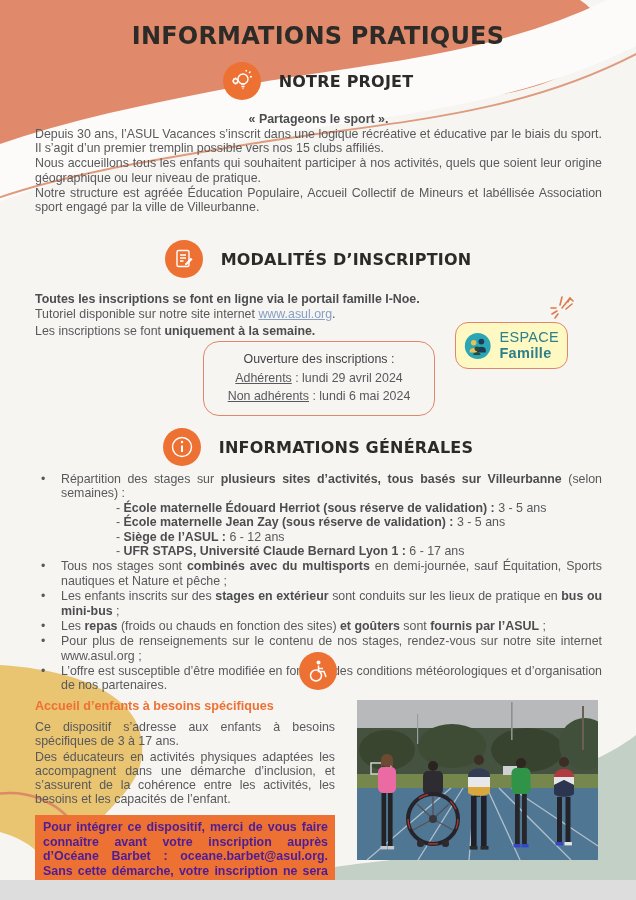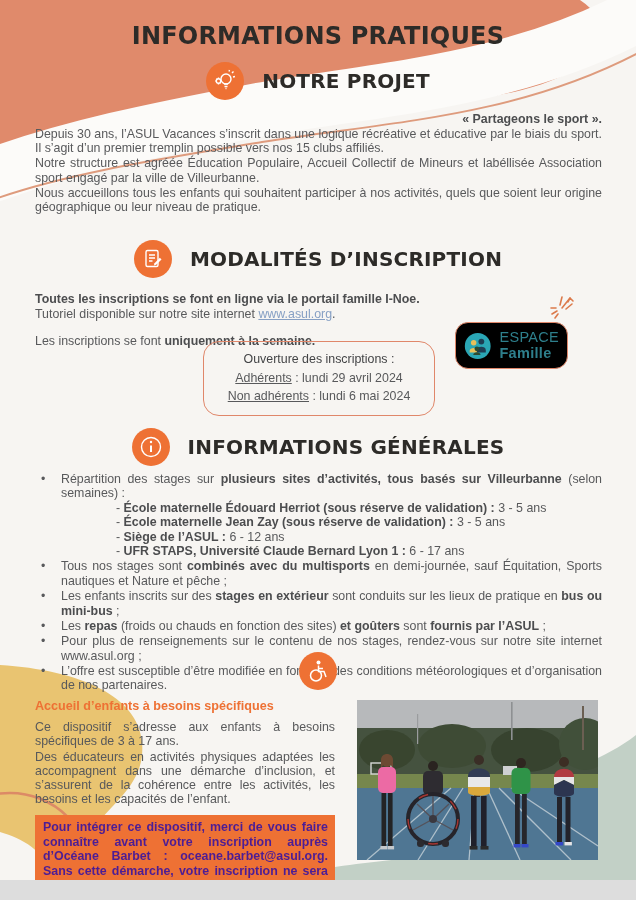--- a/index.html
+++ b/index.html
@@ -12,40 +12,40 @@
   .page{
     position:relative;width:636px;height:880px;margin:0 auto;overflow:hidden;
     background:var(--bg);font-family:"Liberation Sans",sans-serif;color:var(--body);
   }
   .deco{position:absolute;left:0;pointer-events:none;}
   .deco.top{top:0;}
   .deco.bottom{bottom:0;}
   .marker{font-family:"DejaVu Sans",sans-serif;font-weight:bold;color:var(--ink);letter-spacing:0.2px;}
   .page-title{position:absolute;top:22px;left:0;width:100%;text-align:center;font-size:24px;z-index:3;}
   .h-row{position:absolute;left:0;width:100%;display:flex;align-items:center;justify-content:center;gap:18px;z-index:3;}
-  .h-row .h-text{font-size:20px;}
+  .h-row .h-text{font-size:16px;}
   .icon-circle{width:38px;height:38px;border-radius:50%;background:var(--orange);
     display:flex;align-items:center;justify-content:center;flex:0 0 auto;}
   .icon-circle svg{display:block;}
   .textblock{position:absolute;z-index:2;font-size:12.4px;line-height:1.14;text-align:justify;}
   .textblock p{margin:0 0 1px 0;}
-  .center{text-align:right;}
+  .center{text-align:center;}
   .link{color:var(--link);text-decoration:underline;cursor:pointer;}
   b,.bold{font-weight:bold;color:#4c4d4f;}
   .dark-bold{font-weight:normal;color:#434446;}
 
   
   .insc-box{
     position:absolute;left:203px;top:341px;width:232px;z-index:2;
     border:1.6px solid #E0876A;border-radius:16px;background:transparent;
     padding:8px 10px 9px;text-align:center;font-size:12.4px;line-height:1.5;
   }
   .badge{
     position:absolute;left:455px;top:322px;width:113px;height:47px;z-index:2;
-    border:1.6px solid #E0876A;border-radius:13px;background:#000000;
+    border:1.6px solid #E0876A;border-radius:13px;background:#fef9c3;
     display:flex;align-items:center;gap:8px;padding:16px 8px;
   }
   .badge-text{line-height:1.05;color:var(--teal-text);font-size:14.5px;letter-spacing:0.3px;}
   .badge-text .fam{font-weight:bold;}
   .sparkle{position:absolute;left:544px;top:294px;z-index:2;}
 
   
   .bullets{position:absolute;left:35px;top:472px;width:567px;z-index:2;font-size:12.4px;line-height:1.16;}
   .bullet{display:flex;margin:0 0 1px 0;}
   .b-dot{width:26px;flex:0 0 auto;padding-left:6px;color:var(--body);}
@@ -90,39 +90,39 @@
         <path d="M5.5,8.6 L5.5,9.8 M5.5,14.2 L5.5,15.4 M2.4,12 L3.3,12 M7.7,12 L8.6,12 M3.3,9.8 L4,10.5 M7,13.5 L7.7,14.2"></path>
         <path d="M19,4 L20.5,2.5 M20,8 L22,7.5 M16,2.5 L16.5,1"></path>
       </svg>
     </span>
     <span class="h-text marker">NOTRE PROJET</span>
   </div>
 
   <div class="textblock" style="left:35px;top:112px;width:567px;">
     <p class="center"><span class="bold">« Partageons le sport ».</span></p>
     <p><span>Depuis 30 ans, l’ASUL Vacances s’inscrit dans une logique récréative et éducative par le biais du sport. Il s’agit d’un premier tremplin possible vers nos 15 clubs affiliés.</span></p>
+    <p><span>Nous accueillons tous les enfants qui souhaitent participer à nos activités, quels que soient leur origine géographique ou leur niveau de pratique.</span></p>
     <p><span>Notre structure est agréée Éducation Populaire, Accueil Collectif de Mineurs et labéllisée Association sport engagé par la ville de Villeurbanne.</span></p>
-    <p><span>Nous accueillons tous les enfants qui souhaitent participer à nos activités, quels que soient leur origine géographique ou leur niveau de pratique.</span></p>
   </div>
 
   <div class="h-row" style="top:240px;">
     <span class="icon-circle">
       <svg width="24" height="24" viewBox="0 0 24 24" fill="none" stroke="#fff" stroke-width="1.4">
         <rect x="5" y="3.5" width="12" height="16" rx="1.5"></rect>
         <path d="M8,8 L14,8 M8,11 L14,11 M8,14 L11.5,14"></path>
         <path d="M19.5,9.5 L13.5,15.5 L12.8,18 L15.3,17.3 L21.3,11.3 Z" fill="#fff" stroke="none" transform="scale(0.9) translate(1.5,2.5)"></path>
       </svg>
     </span>
     <span class="h-text marker">MODALITÉS D’INSCRIPTION</span>
   </div>
 
   <div class="textblock" style="left:35px;top:292px;width:430px;text-align:left;">
     <p><span class="bold">Toutes les inscriptions se font en ligne via le portail famille I-Noe.</span></p>
     <p><span>Tutoriel disponible sur notre site internet </span><span class="link">www.asul.org</span><span>.</span></p>
-    <p style="margin-top:13px;"><span>Les inscriptions se font </span><span class="bold">uniquement à la semaine.</span></p>
+    <p style="margin-top:3px;"><span>Les inscriptions se font </span><span class="bold">uniquement à la semaine.</span></p>
   </div>
 
   <svg class="sparkle" width="36" height="32" viewBox="0 0 36 32">
     <g fill="none" stroke="#DC7A4B" stroke-width="1.6" stroke-linecap="round">
       <path d="M18,14 L26,4 M22,15 L28,10 M16,11 L18,3"></path>
       <path d="M26,4 L24,8 M26,4 L29,7"></path>
       <path d="M8,20 L13,17 M7,14 L12,14 M11,24 L14,20"></path>
     </g>
   </svg>
 

